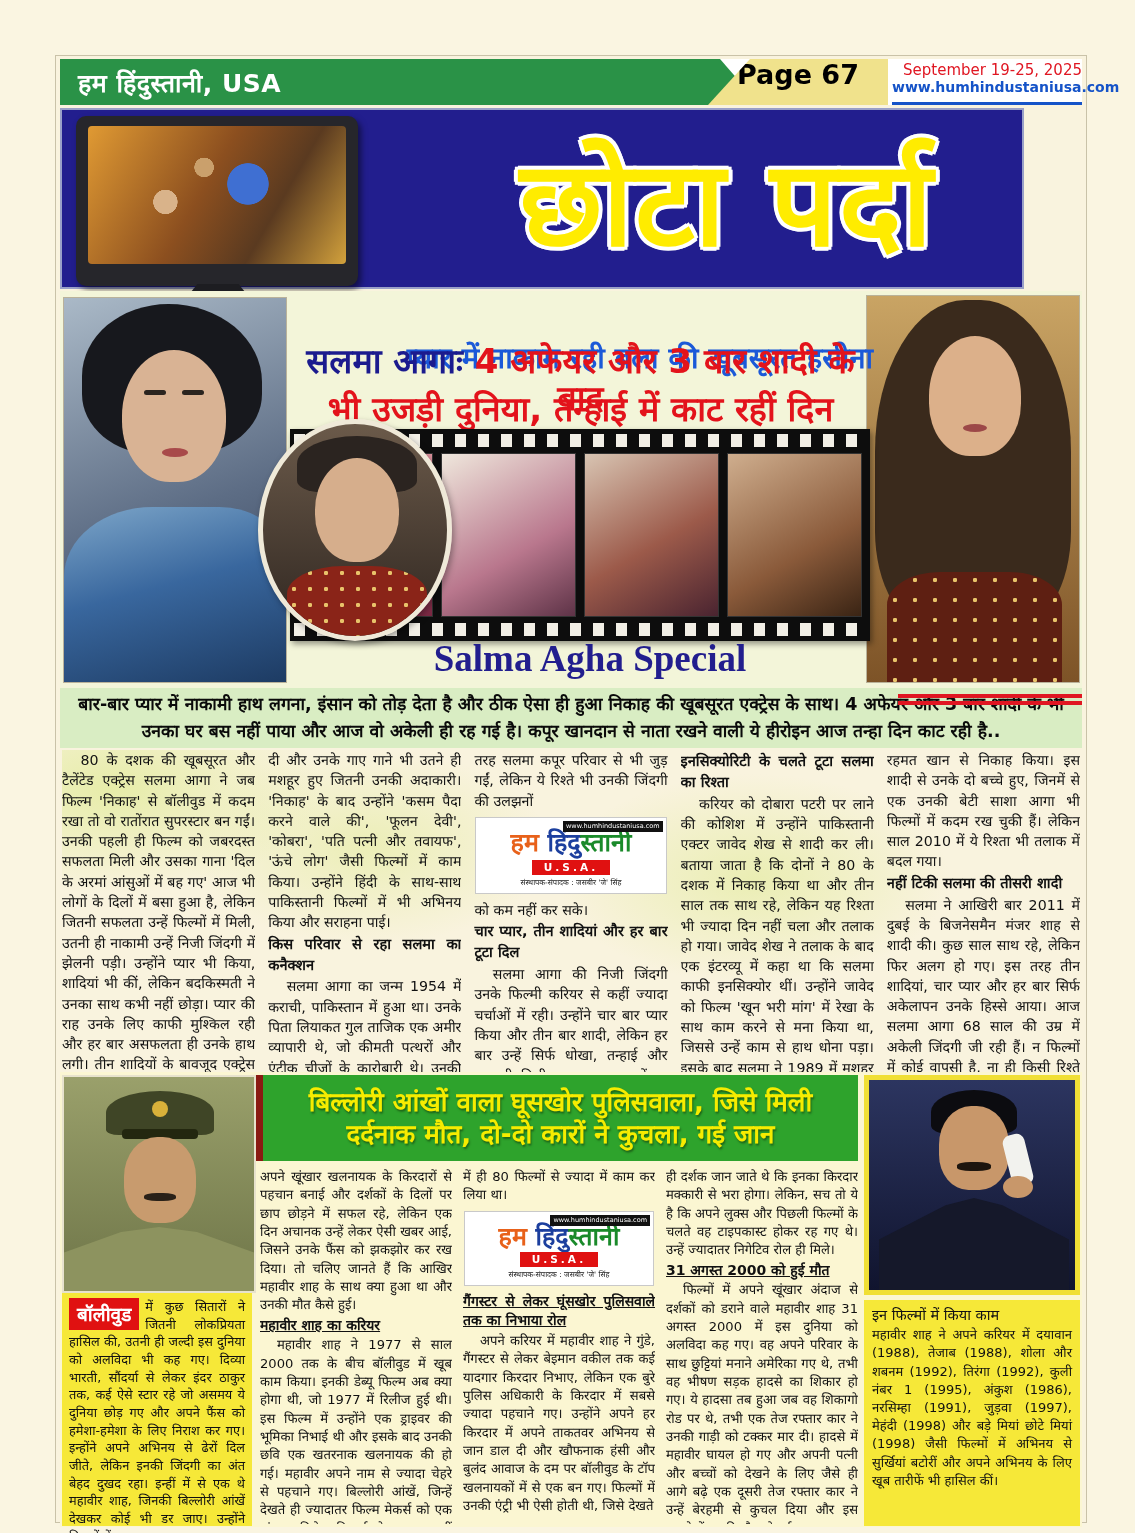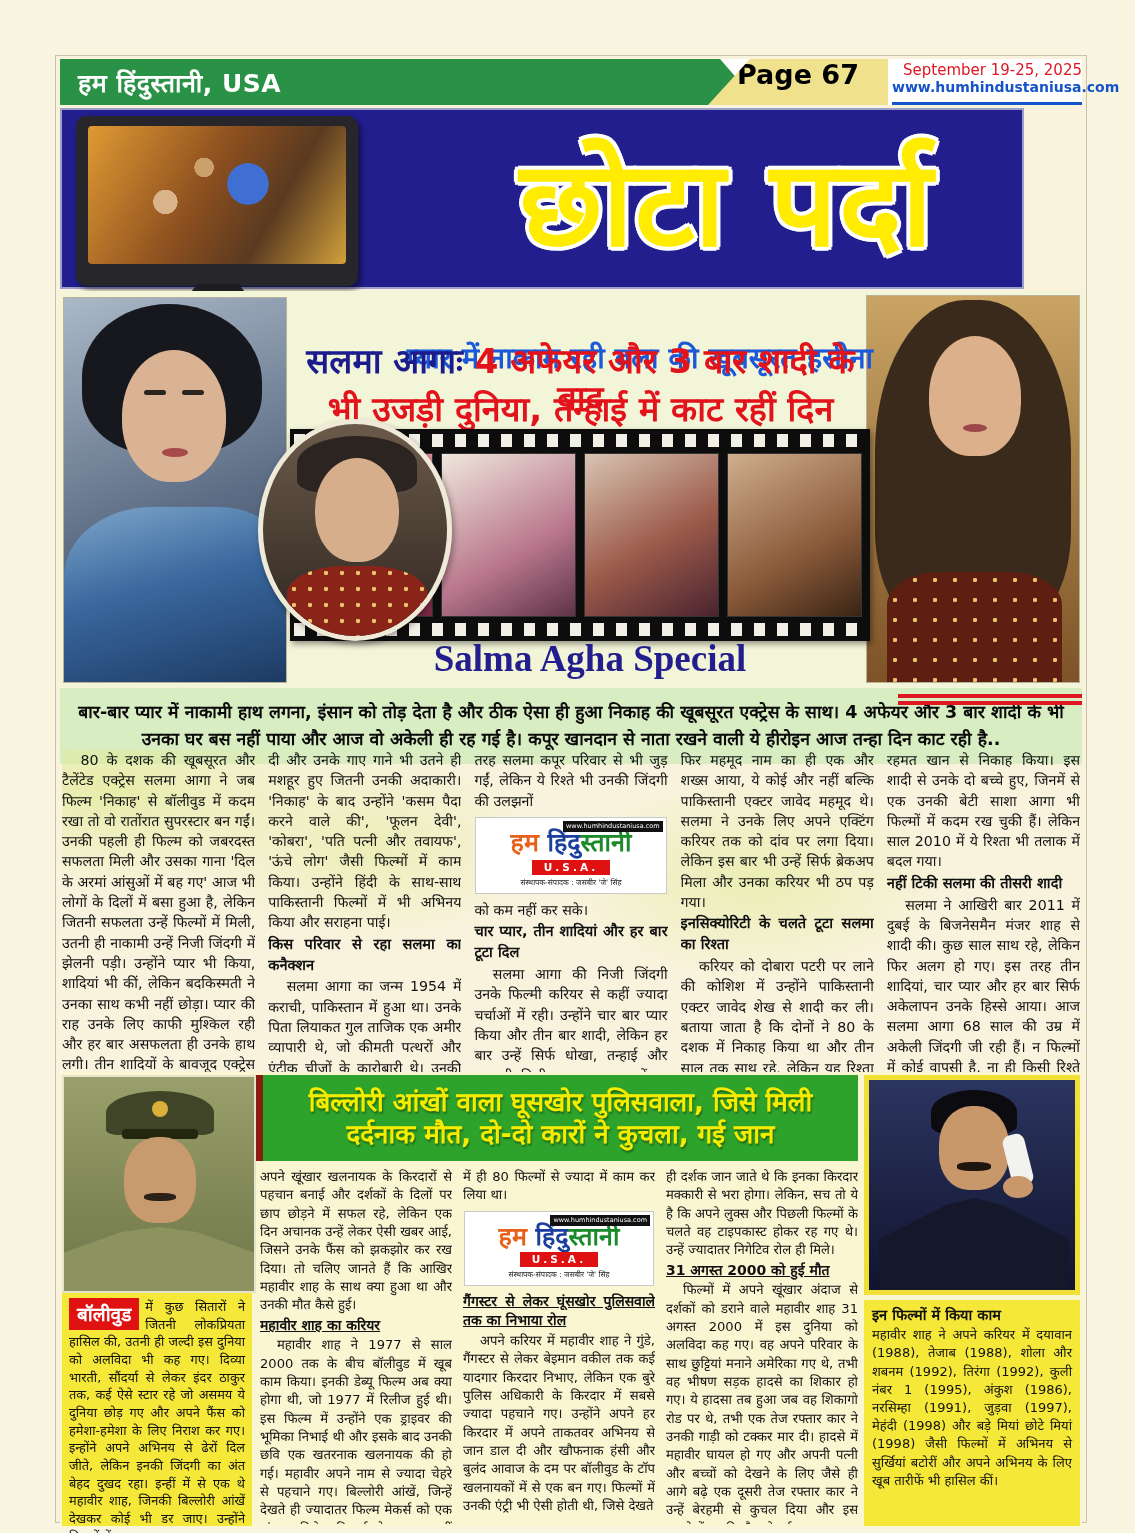--- a/index.html
+++ b/index.html
@@ -82,21 +82,21 @@
   .cp-hair{position:absolute;left:34px;top:12px;width:120px;height:56px;background:#2b2420;border-radius:50% 50% 20% 20%;}
   .cp-dress{position:absolute;left:24px;bottom:0;width:140px;height:70px;
      background:radial-gradient(circle 3px at 7px 7px,#e8c36a 70%,transparent 72%) 0 0/16px 16px,#8a2418;border-radius:40% 40% 0 0;}
 
   .special{position:absolute;left:250px;top:346px;width:560px;text-align:center;
            font-family:"Liberation Serif","DejaVu Serif",serif;font-weight:700;font-size:37px;color:#221e8e;}
   .redline{position:absolute;left:898px;top:694px;width:184px;height:11px;z-index:5;
            border-top:4px solid #e01622;border-bottom:4px solid #e01622;box-sizing:border-box;}
 
   
-  .intro{position:absolute;left:60px;top:688px;width:1022px;height:76px;background:#d9edc3;
+  .intro{position:absolute;left:60px;top:688px;width:1022px;height:60px;background:#d9edc3;
          display:flex;align-items:center;justify-content:center;}
   .intro p{margin:0;padding:0 10px;text-align:center;font-weight:700;font-size:17.5px;line-height:1.55;color:#0a0a0a;}
 
   
   .colwrap{display:flex;}
   .col{flex:1 1 0;overflow:hidden;text-align:justify;}
   .col p{margin:0 0 1px;}
   .col p.ind{text-indent:1.3em;}
   .col .subhead{font-weight:800;margin:1px 0;}
 
@@ -143,21 +143,21 @@
        background:linear-gradient(#2c3560,#10142e);overflow:hidden;}
   .mn-hair{position:absolute;left:62px;top:10px;width:86px;height:44px;background:#0c0c10;border-radius:50% 50% 20% 20%;}
   .mn-face{position:absolute;left:70px;top:26px;width:70px;height:84px;background:#c8976a;border-radius:46% 46% 42% 42%;}
   .mn-mous{position:absolute;left:88px;top:82px;width:34px;height:9px;background:#1d150e;border-radius:40%;}
   .mn-suit{position:absolute;left:10px;bottom:0;width:190px;height:92px;background:#15182a;
            clip-path:polygon(0 100%,0 45%,35% 8%,50% 0,65% 8%,100% 45%,100% 100%);}
   .mn-phone{position:absolute;left:138px;top:54px;width:22px;height:52px;background:#f2f2ee;border-radius:8px;transform:rotate(-14deg);}
   .mn-hand{position:absolute;left:134px;top:96px;width:30px;height:22px;background:#c8976a;border-radius:50%;}
   .a2-right-box{position:absolute;right:2px;top:228px;width:216px;height:226px;background:#f6e838;
                 box-sizing:border-box;padding:5px 8px;font-size:13px;line-height:1.4;text-align:justify;}
-  .a2-right-box .subhead{font-weight:700;font-size:14.5px;text-align:left;margin-bottom:1px;}
+  .a2-right-box .subhead{font-weight:400;font-size:14.5px;text-align:left;margin-bottom:1px;}
 </style>
 </head>
 <body>
 
 <div class="page">
   <div class="frame"></div>
 
   <header class="topbar">
     <div class="mast-green">
       <span>हम हिंदुस्तानी, USA</span>
@@ -239,21 +239,20 @@
     <div class="hh-url">www.humhindustaniusa.com</div>
     <div class="hh-word"><span class="c1">हम </span><span class="c2">हिंदु</span><span class="c3">स्तानी</span></div>
     <div class="hh-usa">U.S.A.</div>
     <div class="hh-tag">संस्थापक-संपादक : जसबीर 'जे' सिंह</div>
   </div>
         <p>को कम नहीं कर सके।</p>
         <div class="subhead">चार प्यार, तीन शादियां और हर बार टूटा दिल</div>
         <p class="ind">सलमा आगा की निजी जिंदगी उनके फिल्मी करियर से कहीं ज्यादा चर्चाओं में रही। उन्होंने चार बार प्यार किया और तीन बार शादी, लेकिन हर बार उन्हें सिर्फ धोखा, तन्हाई और नाकामी मिली। पहला प्यार उन्हें न्यू यॉर्क के बिजनैसमैन महमूद सिप्रा से हुआ। दोनों ने एक-दूसरे को कुछ सालों तक डेट किया और शादी की बात तक पहुंच गए, लेकिन रिश्ता टूट गया। इसके बाद सलमा की जिंदगी में</p>
       </div>
       <div class="col">
-        <p>फिर महमूद नाम का ही एक और शख्स आया, ये कोई और नहीं बल्कि पाकिस्तानी एक्टर जावेद महमूद थे। सलमा ने उनके लिए अपने एक्टिंग करियर तक को दांव पर लगा दिया। लेकिन इस बार भी उन्हें सिर्फ ब्रेकअप मिला और उनका करियर भी ठप पड़ गया।</p>
         <div class="subhead">इनसिक्योरिटी के चलते टूटा सलमा का रिश्ता</div>
         <p class="ind">करियर को दोबारा पटरी पर लाने की कोशिश में उन्होंने पाकिस्तानी एक्टर जावेद शेख से शादी कर ली। बताया जाता है कि दोनों ने 80 के दशक में निकाह किया था और तीन साल तक साथ रहे, लेकिन यह रिश्ता भी ज्यादा दिन नहीं चला और तलाक हो गया। जावेद शेख ने तलाक के बाद एक इंटरव्यू में कहा था कि सलमा काफी इनसिक्योर थीं। उन्होंने जावेद को फिल्म 'खून भरी मांग' में रेखा के साथ काम करने से मना किया था, जिससे उन्हें काम से हाथ धोना पड़ा। इसके बाद सलमा ने 1989 में मशहूर स्काश खिलाड़ी</p>
       </div>
       <div class="col">
         <p>रहमत खान से निकाह किया। इस शादी से उनके दो बच्चे हुए, जिनमें से एक उनकी बेटी साशा आगा भी फिल्मों में कदम रख चुकी हैं। लेकिन साल 2010 में ये रिश्ता भी तलाक में बदल गया।</p>
         <div class="subhead">नहीं टिकी सलमा की तीसरी शादी</div>
         <p class="ind">सलमा ने आखिरी बार 2011 में दुबई के बिजनेसमैन मंजर शाह से शादी की। कुछ साल साथ रहे, लेकिन फिर अलग हो गए। इस तरह तीन शादियां, चार प्यार और हर बार सिर्फ अकेलापन उनके हिस्से आया। आज सलमा आगा 68 साल की उम्र में अकेली जिंदगी जी रही हैं। न फिल्मों में कोई वापसी है, ना ही किसी रिश्ते का सहारा। वो अब बहुत कम ही पब्लिक में नजर आती हैं। बीच-बीच में वो कभी-कभार गजलें और गाने रिलीज करती हैं, लेकिन अभिनय की दुनिया से पूरी तरह दूर हैं।</p>
       </div>
     </section>
 

